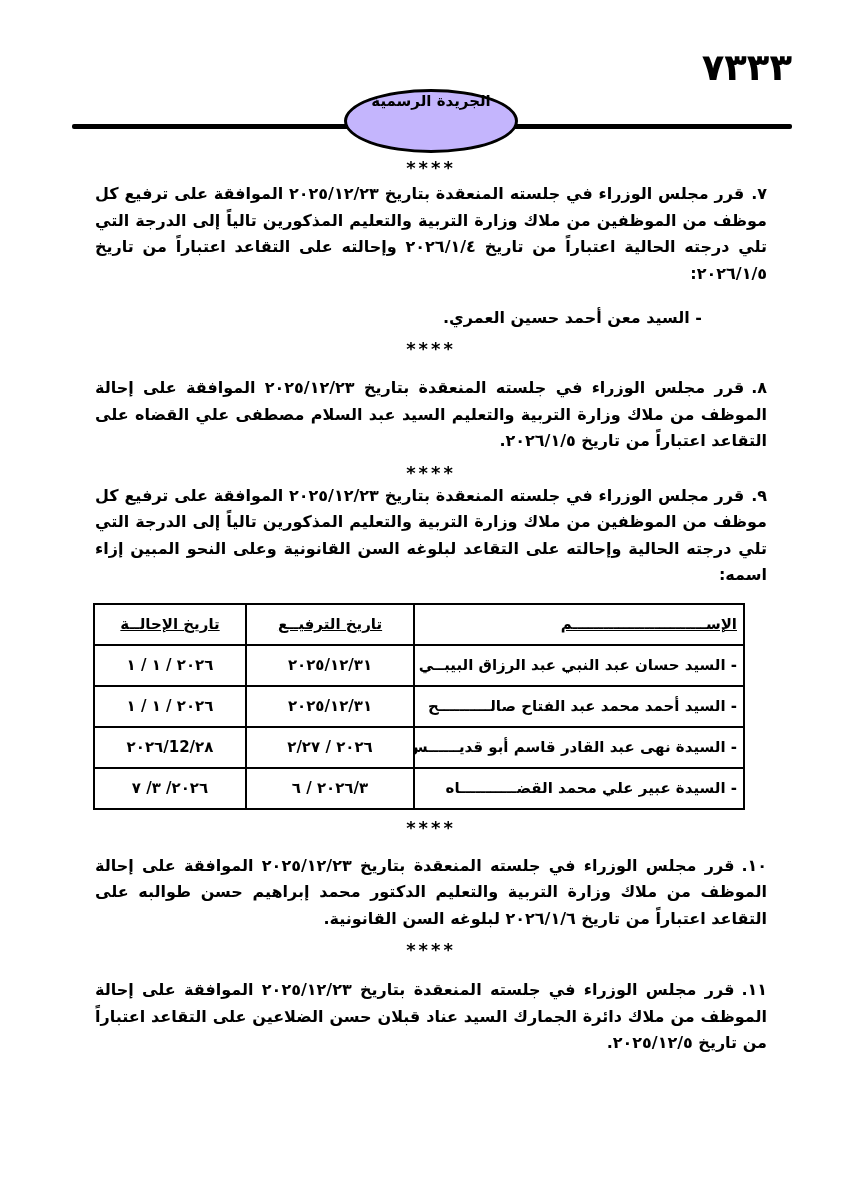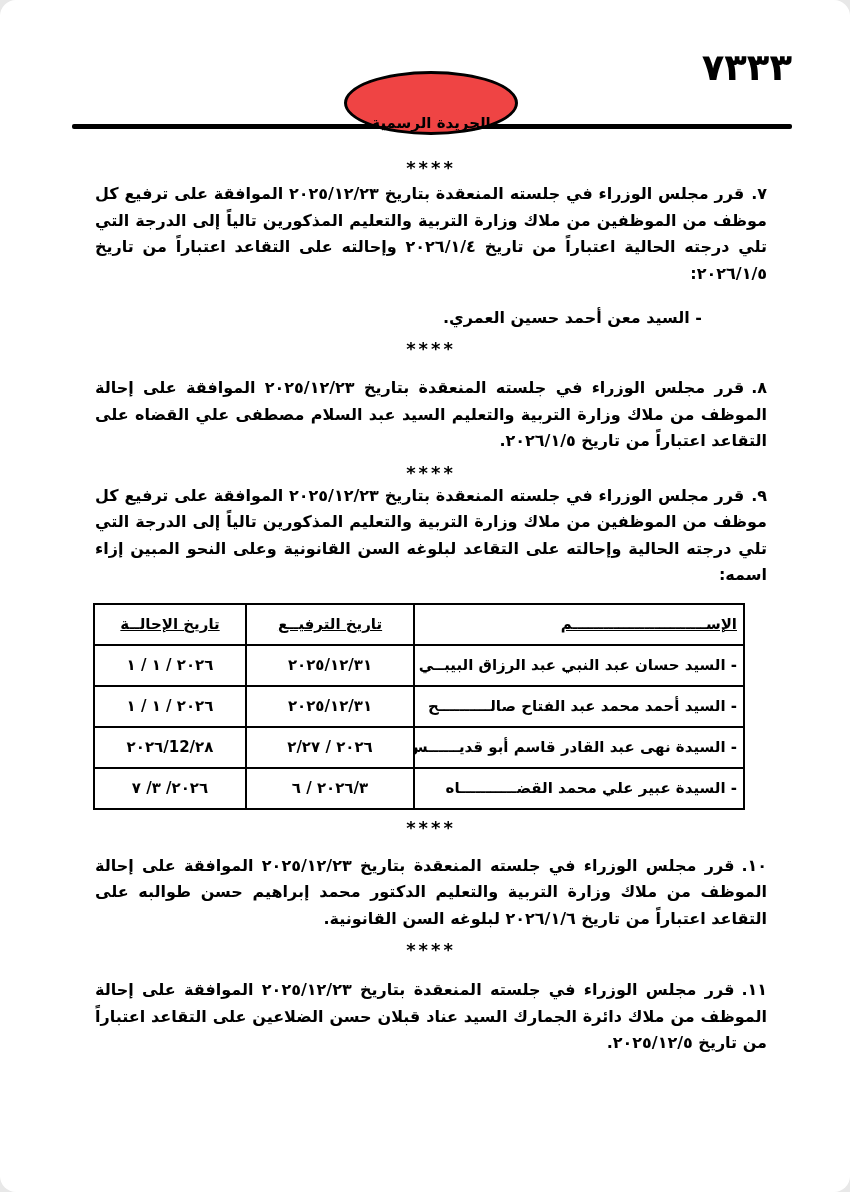--- a/index.html
+++ b/index.html
@@ -1,28 +1,28 @@
 <!DOCTYPE html>
 <html lang="ar"><head>
 <meta charset="utf-8">
 <style>
   html,body{margin:0;padding:0;background:#e8e8e8;}
   .page{
     width:850px;height:1192px;background:#ffffff;position:relative;
     font-family:"DejaVu Sans",sans-serif;font-weight:bold;color:#000;
-    overflow:hidden;margin:0 auto;box-sizing:border-box;border-radius:16px;
+    overflow:hidden;margin:0 auto;box-sizing:border-box;
   }
   
   .hdr{position:relative;height:150px;}
   .page-num{position:absolute;top:46px;right:58px;font-size:37px;letter-spacing:1px;direction:rtl;}
   .rule{position:absolute;top:124px;left:72px;width:720px;height:5px;background:#000;border-radius:2px;}
   .badge{
-    position:absolute;top:71px;left:344px;width:168px;height:58px;
-    border:3.5px solid #000;border-radius:50%;background:#ef4444;
-    display:flex;align-items:flex-end;justify-content:center;
+    position:absolute;top:89px;left:344px;width:168px;height:58px;
+    border:3.5px solid #000;border-radius:50%;background:#c4b5fd;
+    display:flex;align-items:flex-start;justify-content:center;
     font-size:15px;direction:rtl;
   }
   
   .content{padding:0 83px 0 95px;direction:rtl;}
   .para{font-size:16px;line-height:26.5px;text-align:justify;margin:0;}
   .num{margin-left:7px;white-space:nowrap;}
   .stars{text-align:center;font-size:18px;letter-spacing:3px;margin:7px 0 0;direction:ltr;}
   .sec6 .para{margin-top:8px;}
   .sec7 .para{margin-top:3px;}
   .sec8 .para{margin-top:16px;}

